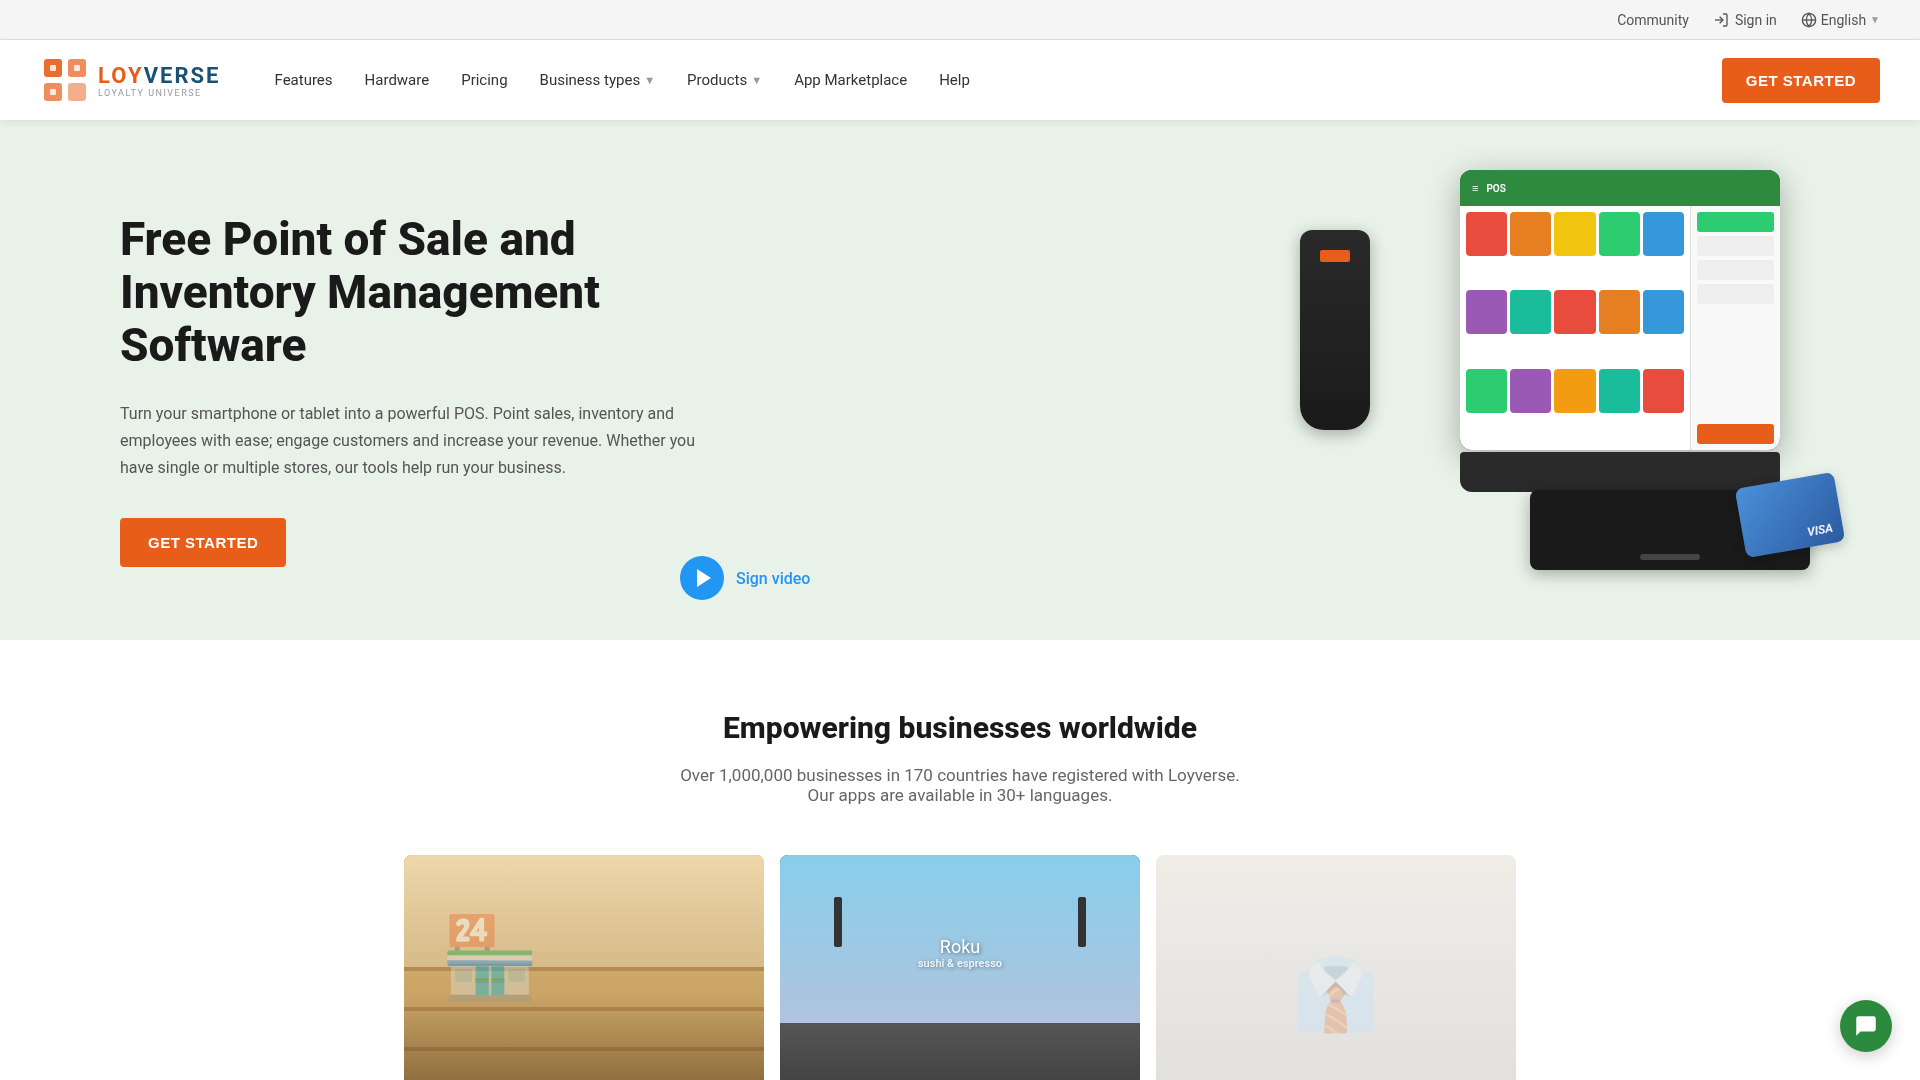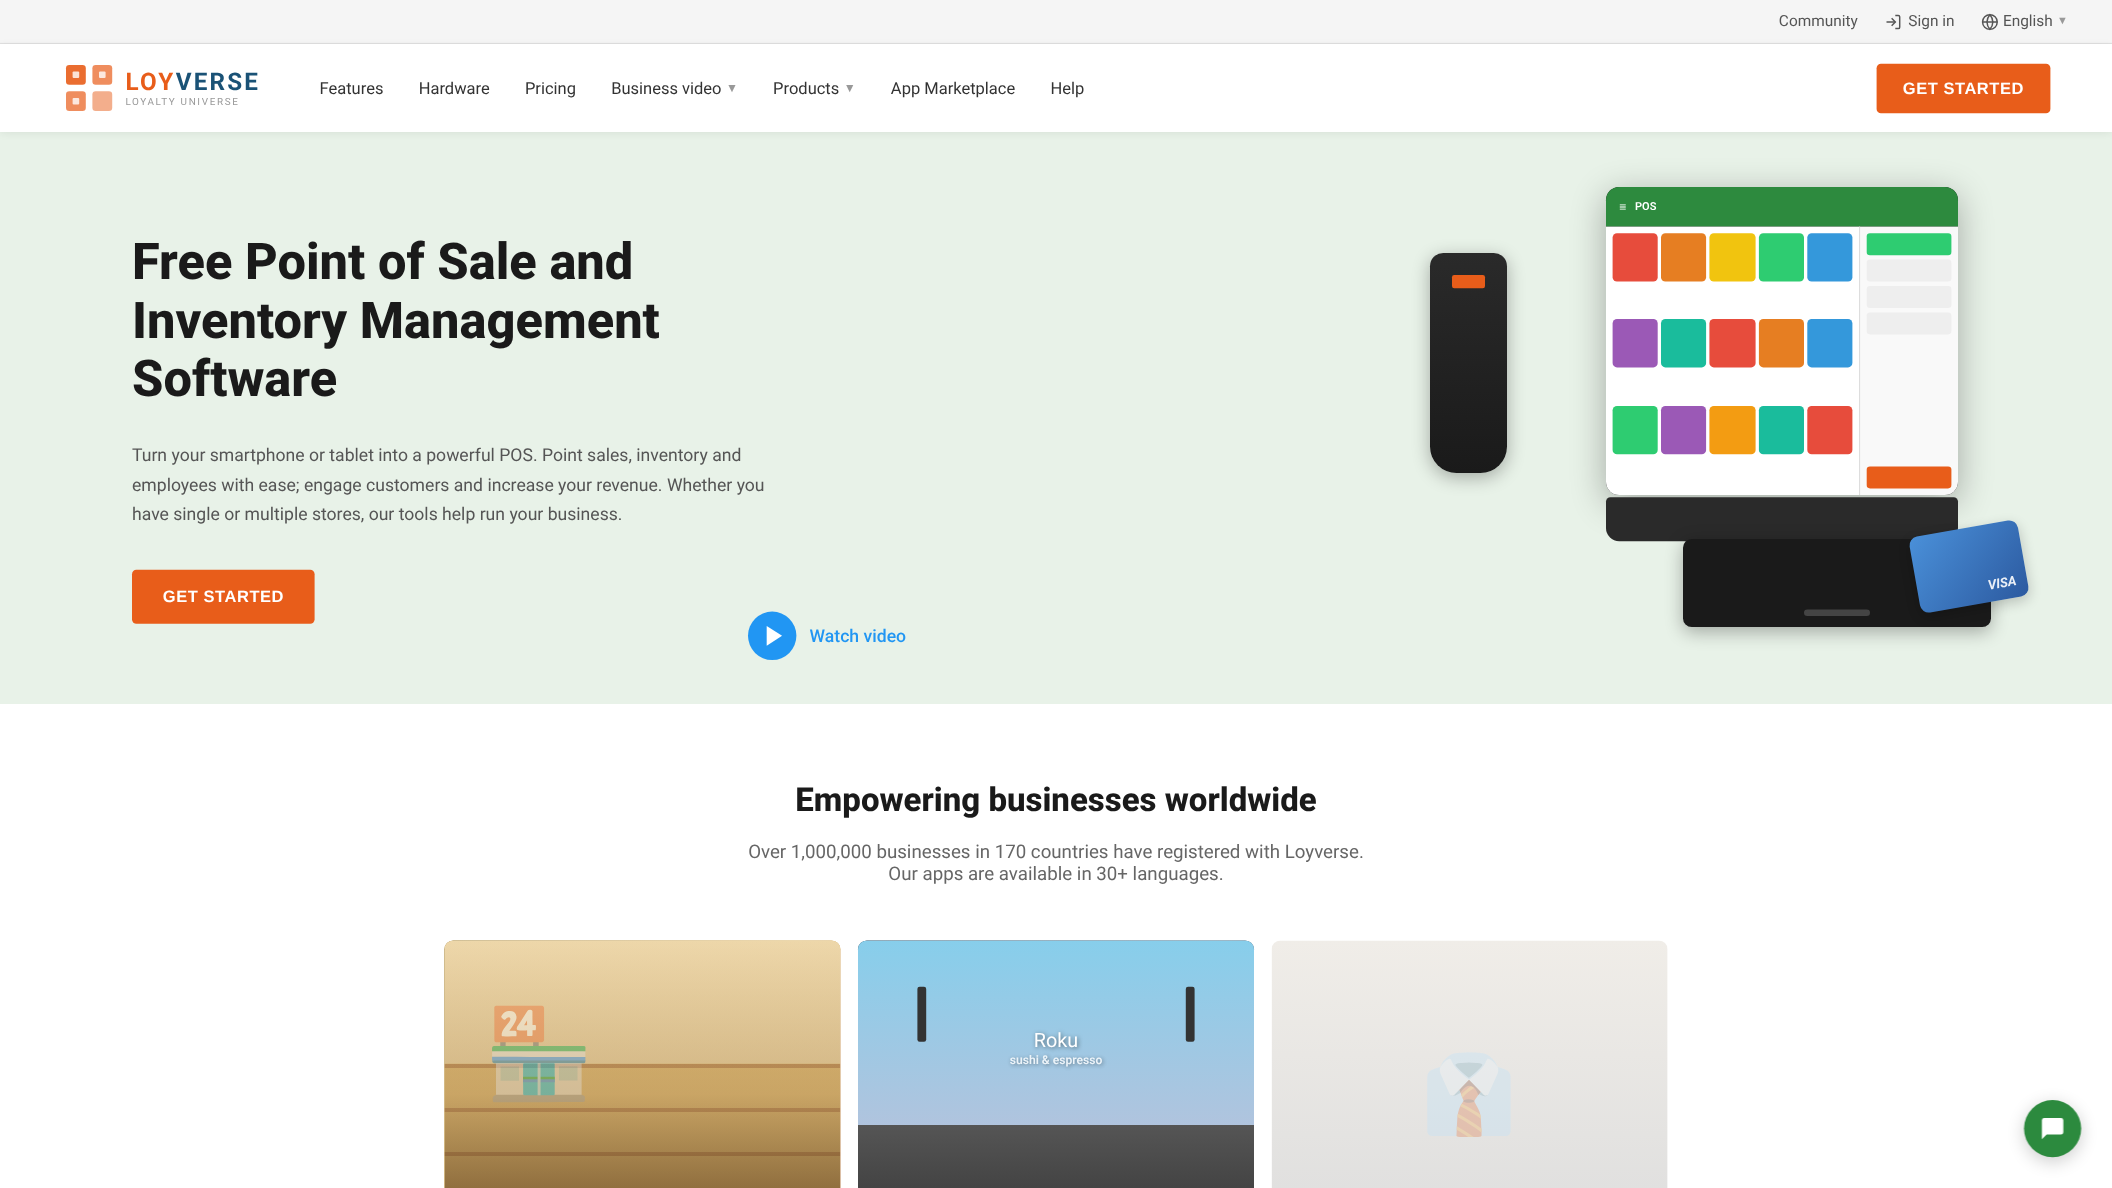--- a/index.html
+++ b/index.html
@@ -33,21 +33,21 @@
       color: #555;
       cursor: pointer;
     }
 
     
     .navbar {
       background: #fff;
       height: 80px;
       display: flex;
       align-items: center;
-      padding: 0 56px;
+      padding: 0 40px;
       box-shadow: 0 2px 8px rgba(0,0,0,0.07);
       position: sticky;
       top: 0;
       z-index: 100;
     }
     .logo {
       display: flex;
       align-items: center;
       gap: 8px;
       text-decoration: none;
@@ -508,21 +508,21 @@
     <a class="nav-item">
       <span>Features</span>
     </a>
     <a class="nav-item">
       <span>Hardware</span>
     </a>
     <a class="nav-item">
       <span>Pricing</span>
     </a>
     <a class="nav-item">
-      <span>Business video</span>
+      <span>Business types</span>
       <span class="chevron">▼</span>
     </a>
     <a class="nav-item">
       <span>Products</span>
       <span class="chevron">▼</span>
     </a>
     <a class="nav-item">
       <span>App Marketplace</span>
     </a>
     <a class="nav-item">
@@ -586,21 +586,21 @@
       </div>
 
       <div class="pos-cash-drawer"></div>
 
       <div class="credit-card"></div>
     </div>
   </div>
 
   <div class="video-link-area">
     <div class="play-btn"></div>
-    <span class="watch-video-text">Watch video</span>
+    <span class="watch-video-text">Sign video</span>
   </div>
 </section>
 
 <section class="stats-section">
   <h2 class="stats-title">Empowering businesses worldwide</h2>
   <p class="stats-desc">Over 1,000,000 businesses in 170 countries have registered with Loyverse.</p>
   <p class="stats-desc2">Our apps are available in 30+ languages.</p>
 
   <div class="biz-images">
 

